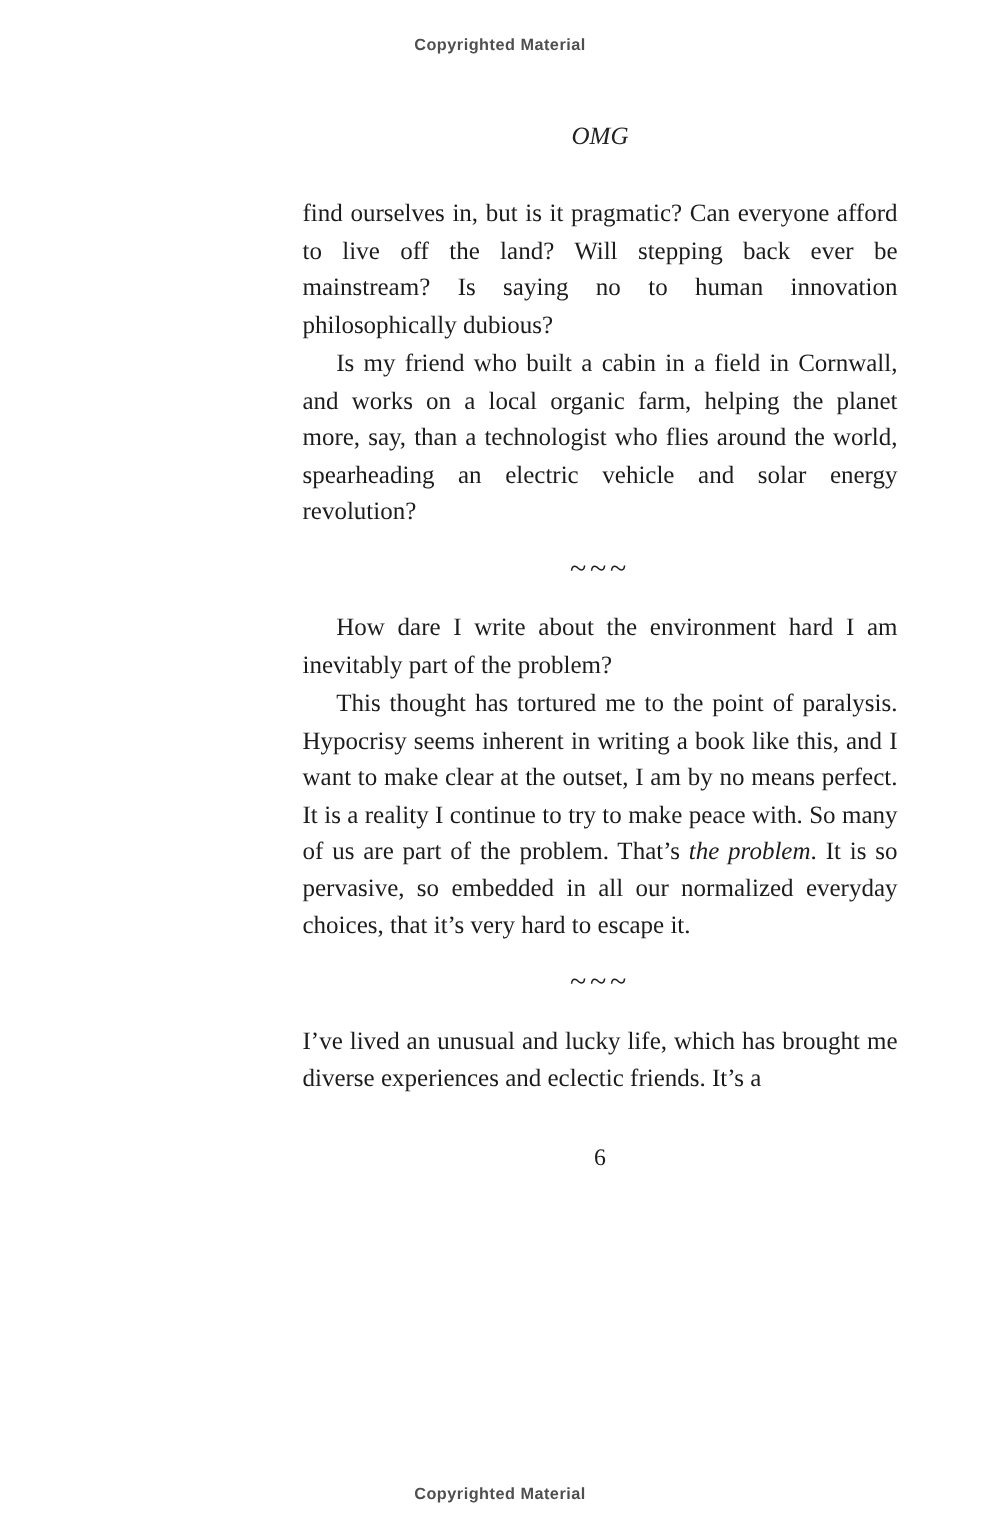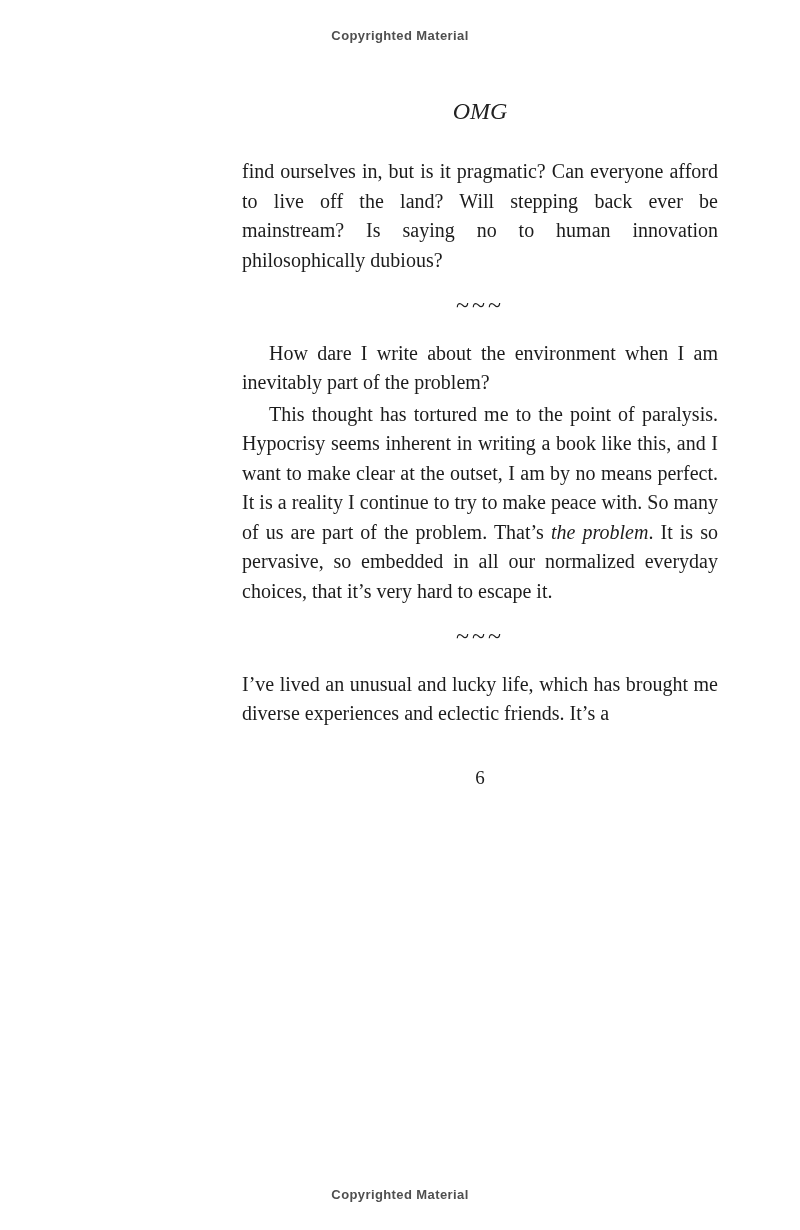--- a/index.html
+++ b/index.html
@@ -30,21 +30,21 @@
     }
     .copyright.top { top: 28px; }
     .copyright.bottom { top: 1187px; }
     .running-header {
       position: absolute;
       top: 98px;
       left: 240px;
       width: 480px;
       text-align: center;
       font-style: italic;
-      font-size: 24px;
+      font-size: 20px;
       color: #222222;
     }
     .text-block {
       position: absolute;
       top: 155px;
       left: 240px;
       width: 480px;
       font-size: 20px;
       line-height: 29.5px;
       text-align: justify;
@@ -79,25 +79,26 @@
 <div class="page">
 
   <div class="copyright top">Copyrighted Material</div>
 
   <div class="running-header">OMG</div>
 
   <div class="text-block">
 
     <p class="noindent">find ourselves in, but is it pragmatic? Can everyone afford to live off the land? Will stepping back ever be mainstream? Is saying no to human innovation philosophically dubious?</p>
 
+    <p class="indent">Is my friend who built a cabin in a field in Cornwall, and works on a local organic farm, helping the planet more, say, than a technologist who flies around the world, spearheading an electric vehicle and solar energy revolution?</p>
 
     <div class="separator">~~~</div>
 
 
-    <p class="indent">How dare I write about the environment when I am inevitably part of the problem?</p>
+    <p class="indent">How dare I write about the environment hard I am inevitably part of the problem?</p>
 
     <p class="indent"><span>This thought has tortured me to the point of paralysis. Hypocrisy seems inherent in writing a book like this, and I want to make clear at the outset, I am by no means perfect. It is a reality I continue to try to make peace with. So many of us are part of the problem. That’s </span><em>the problem</em><span>. It is so pervasive, so embedded in all our normalized everyday choices, that it’s very hard to escape it.</span></p>
 
 
     <div class="separator">~~~</div>
 
     <p class="noindent">I’ve lived an unusual and lucky life, which has brought me diverse experiences and eclectic friends. It’s a</p>
 
     <div class="page-number">6</div>
 

